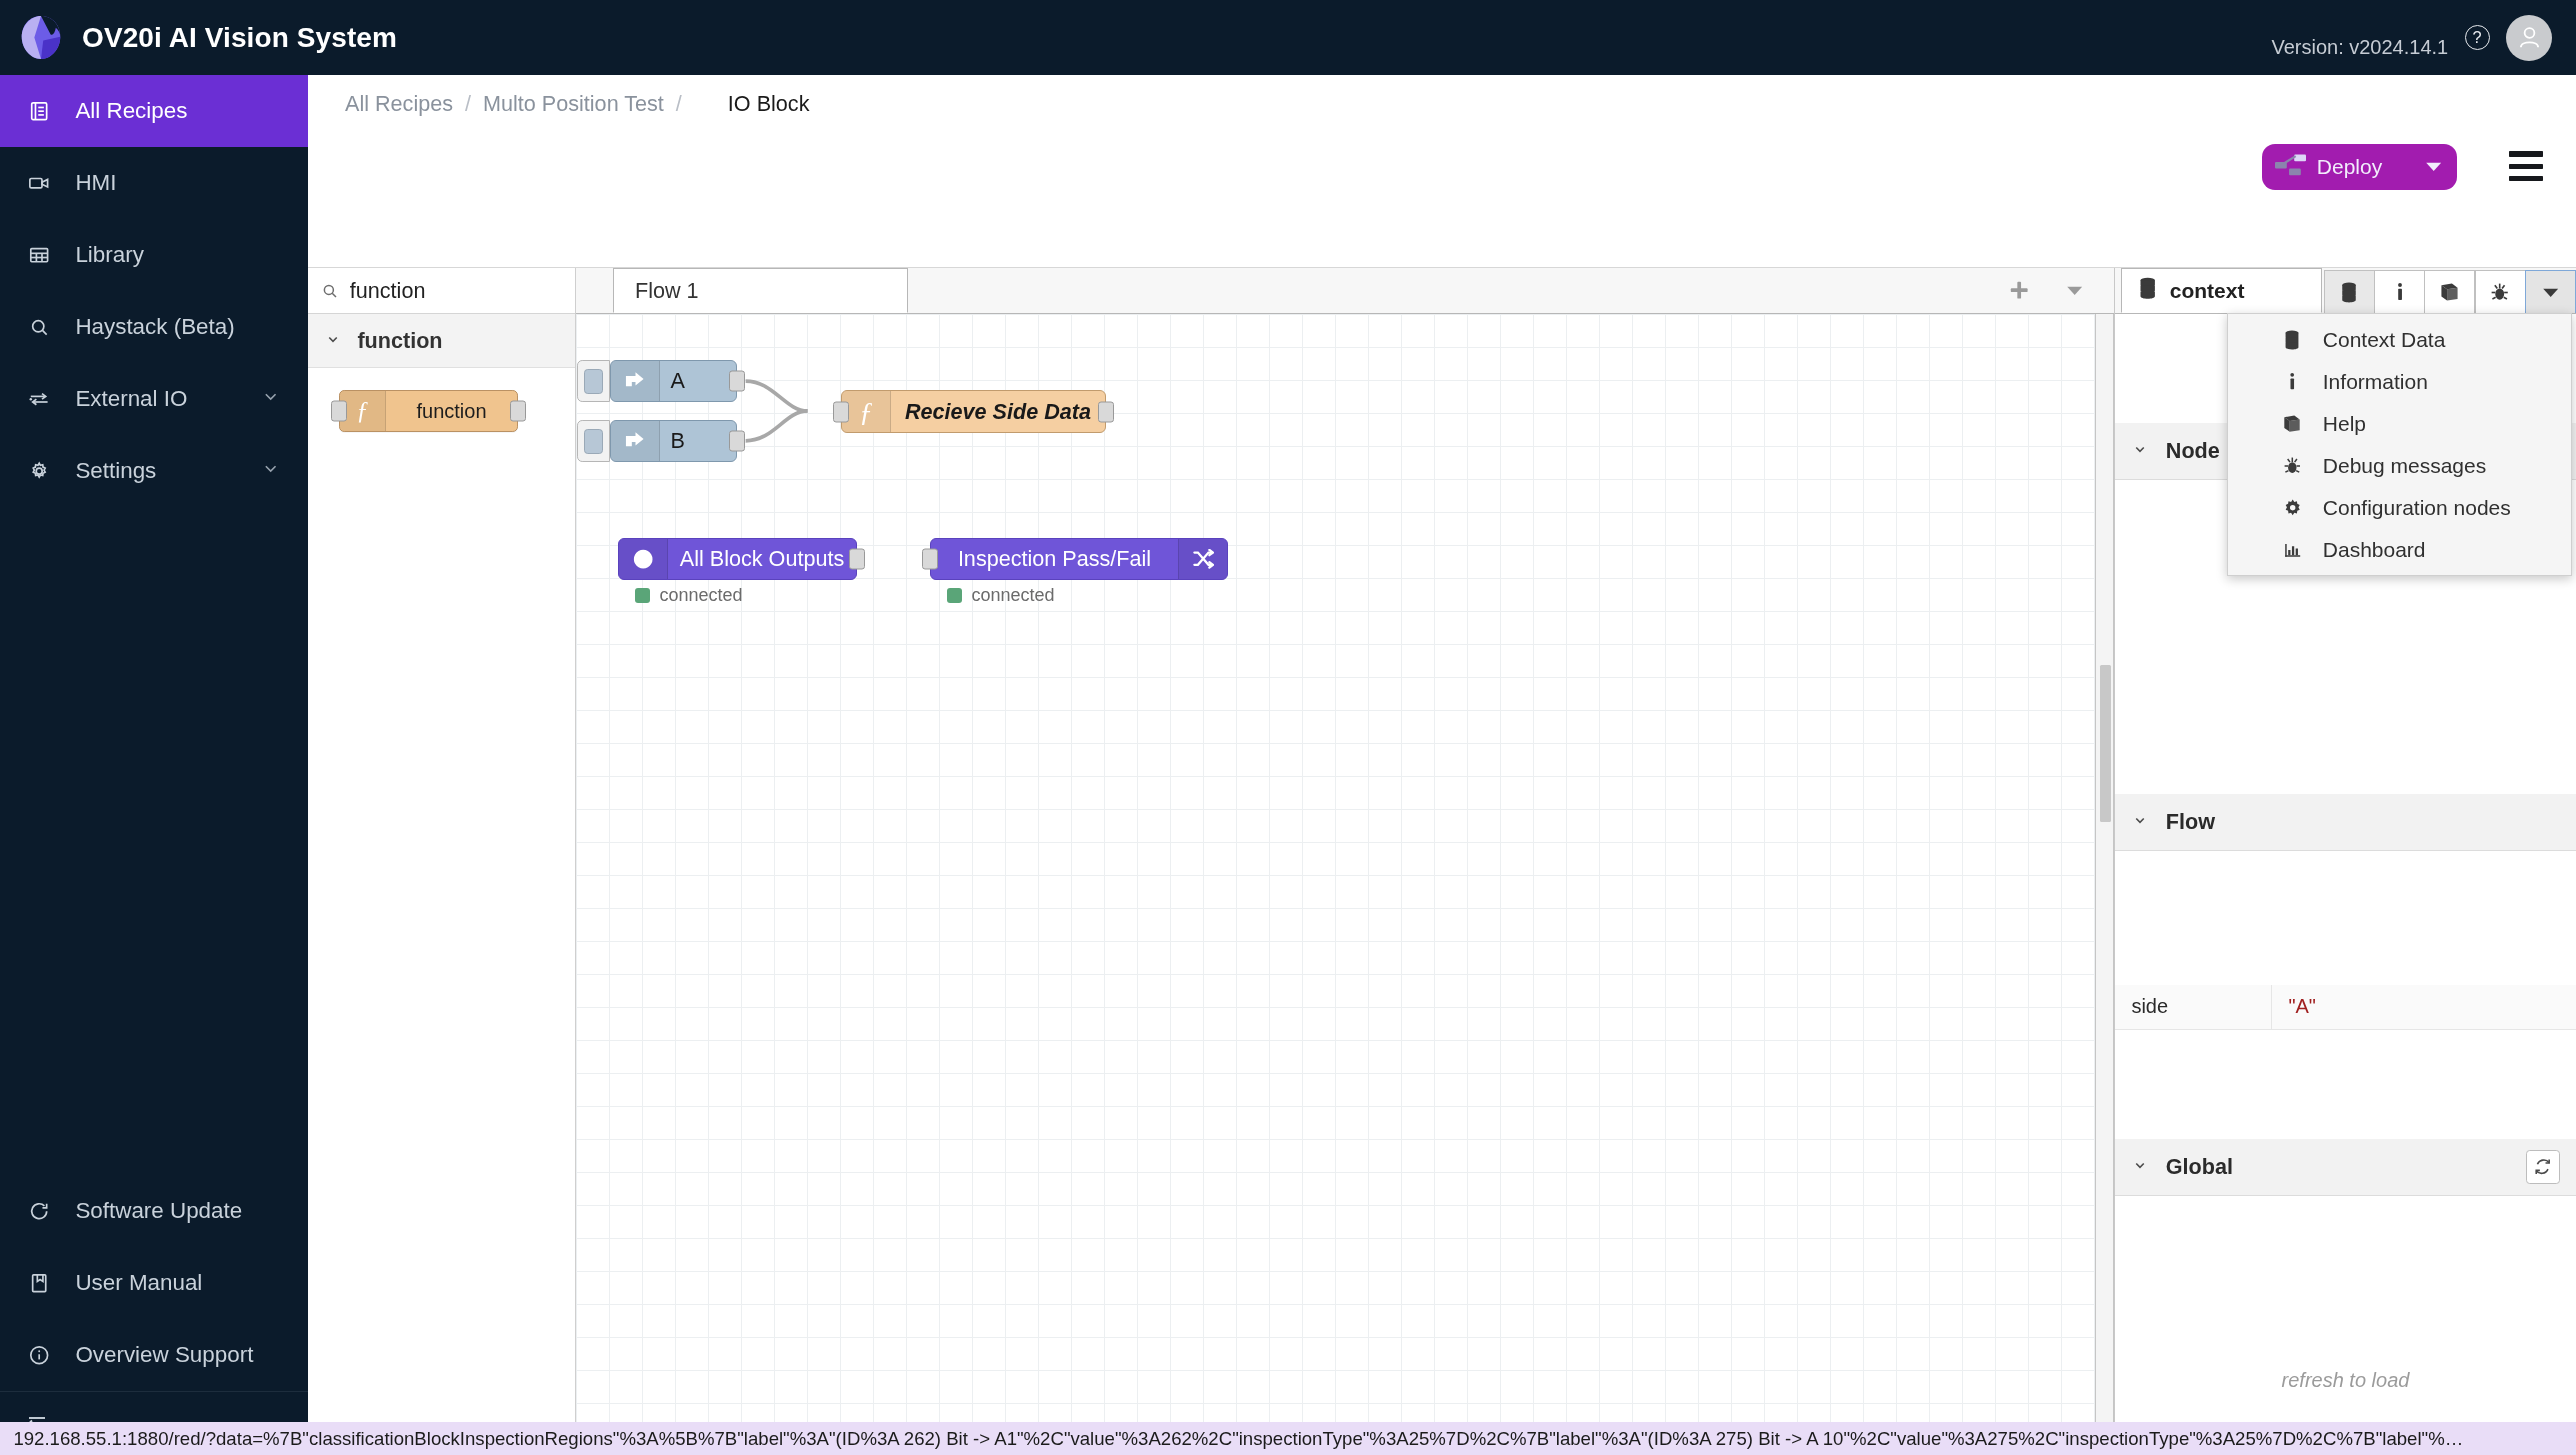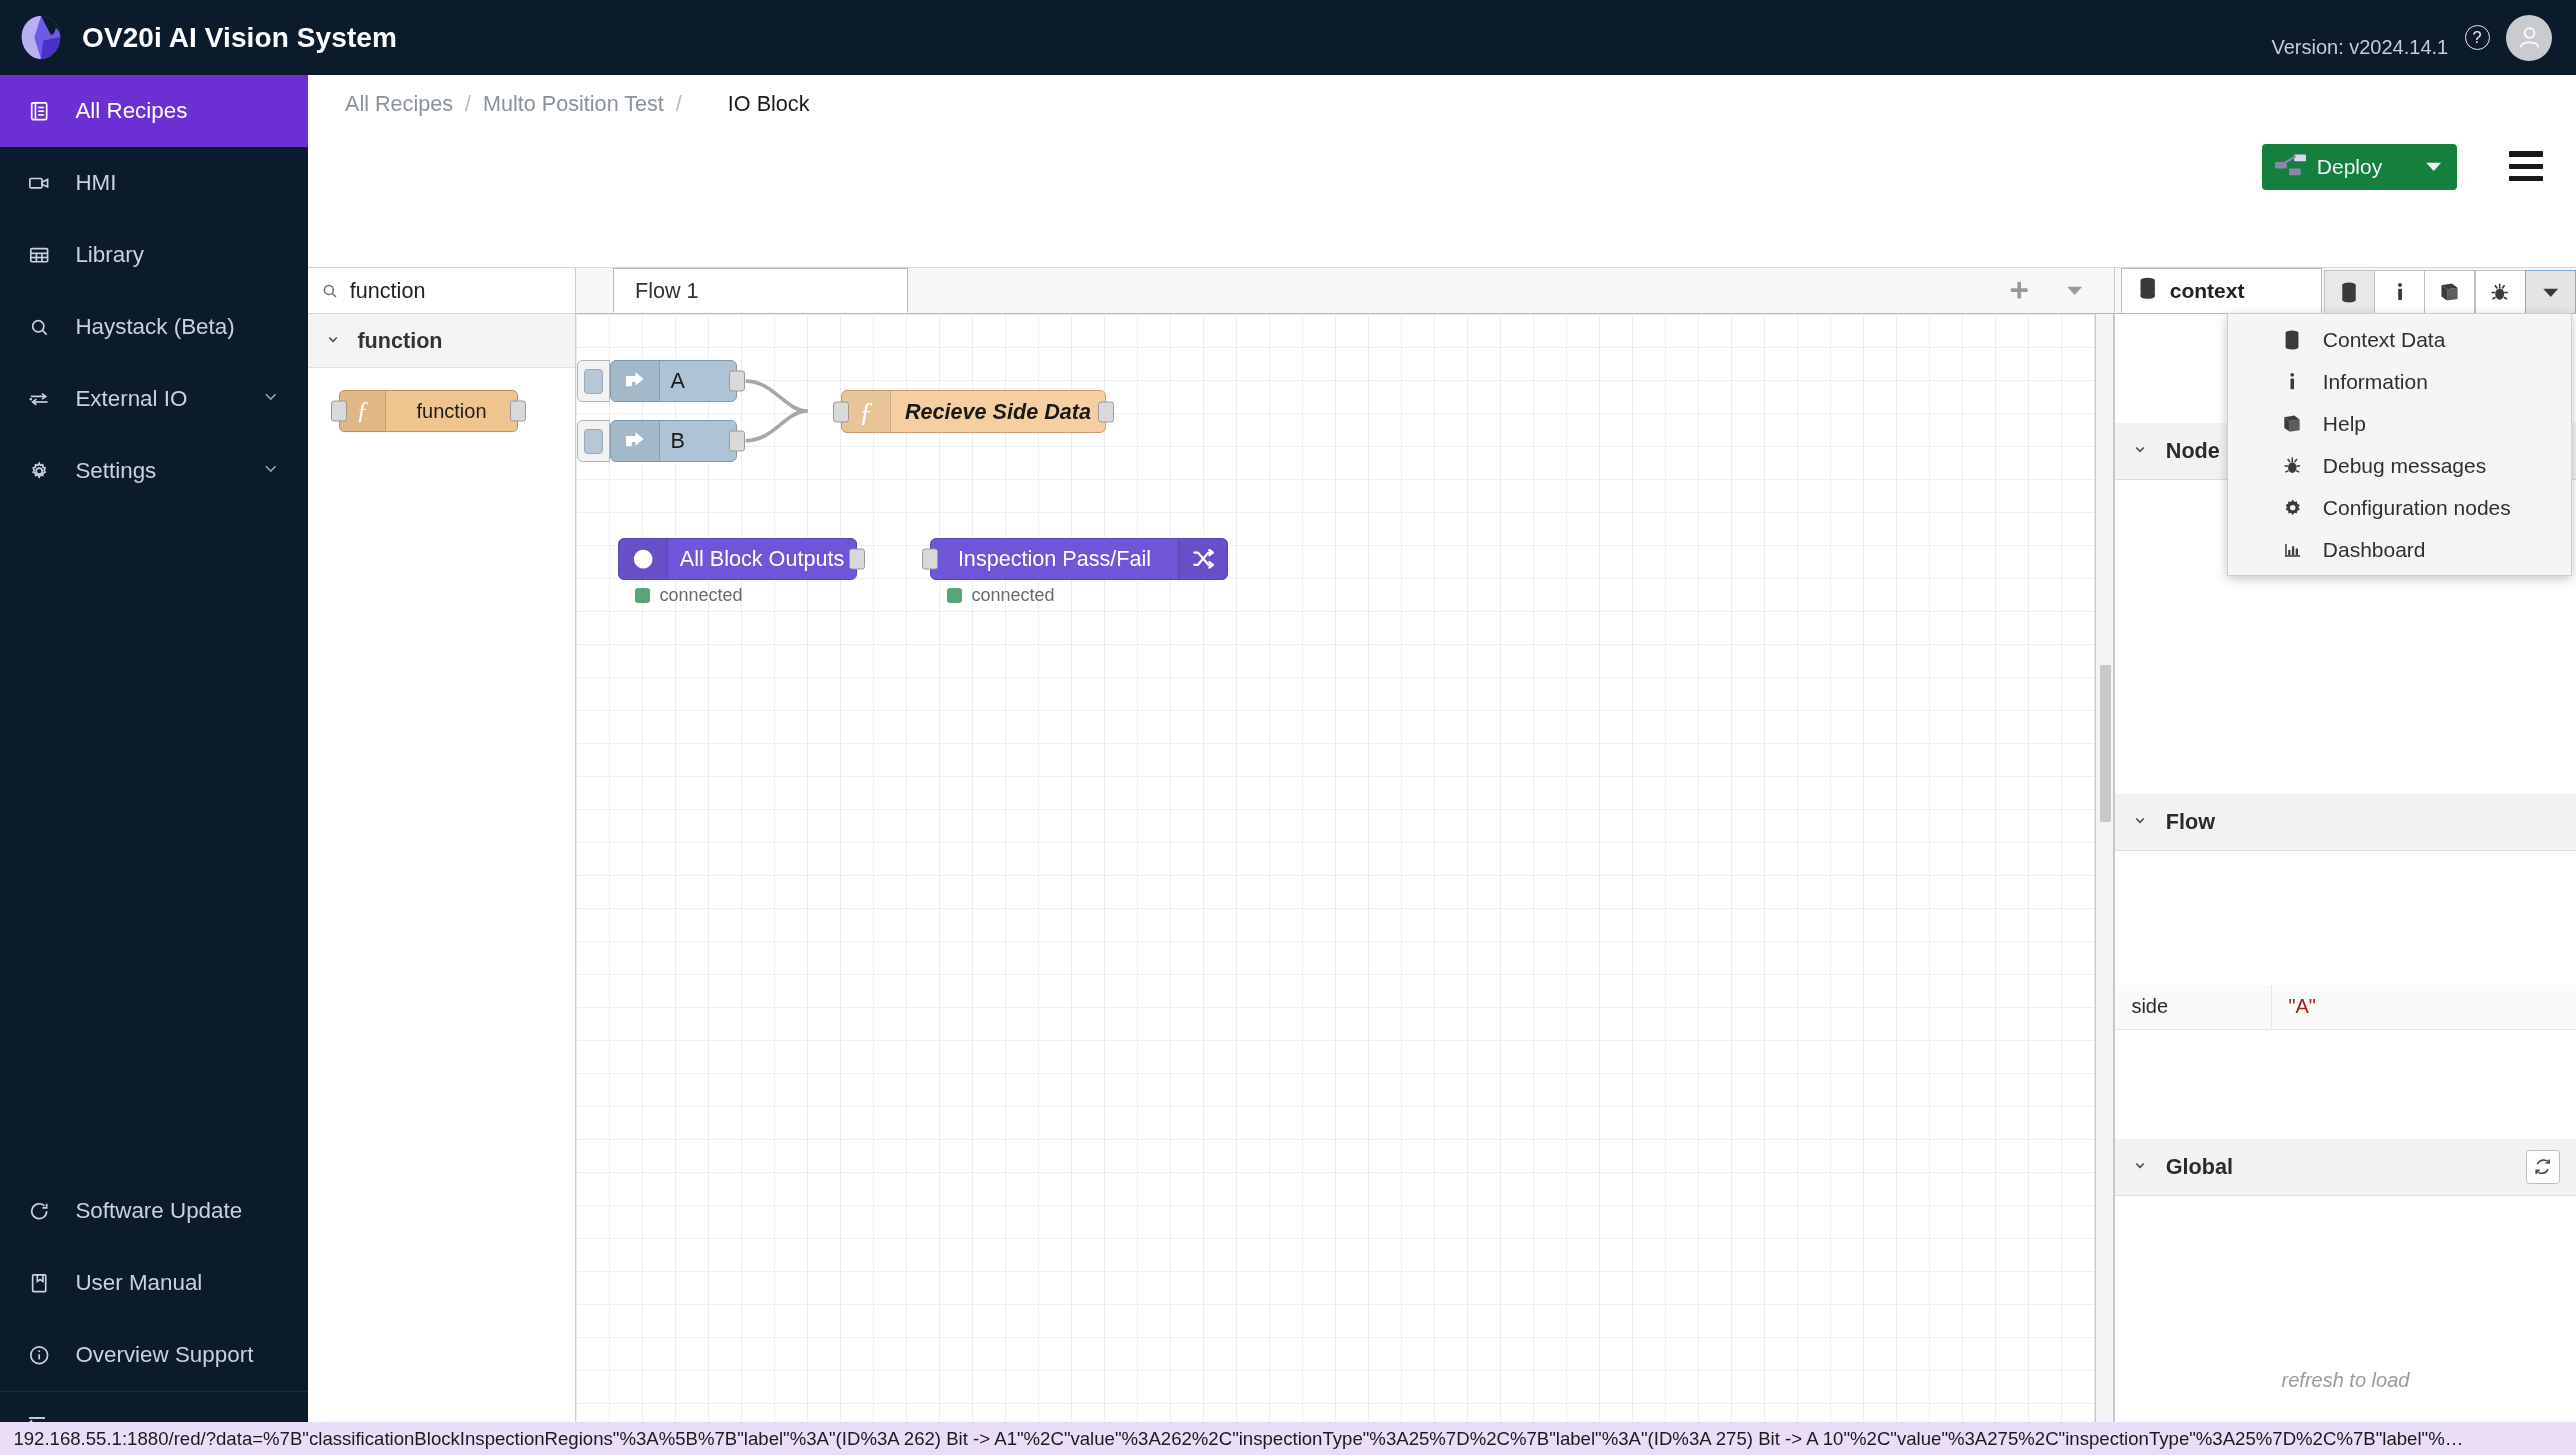--- a/index.html
+++ b/index.html
@@ -66,21 +66,21 @@
   }
   .breadcrumb .crumb { color: #8a929d; cursor: pointer; }
   .breadcrumb .sep { color: #b9bec6; }
   .breadcrumb .crumb.current { color: #1b1b1b; font-weight: 400; margin-left: 34px; }
 
   .actionbar {
     position: relative; height: 67px;
   }
   .deploy-btn {
     position: absolute; right: 119px; top: 12px;
-    width: 195px; height: 46px; border-radius: 4px; background: #15803d;
+    width: 195px; height: 46px; border-radius: 13px; background: #a21caf;
     display: flex; align-items: center; gap: 10.4px; padding: 0 13.4px;
     color: #f2eefc; font-size: 21px; cursor: pointer; user-select: none;
   }
   .hamburger {
     position: absolute; right: 33px; top: 19.4px; width: 34px; height: 30px;
     display: flex; flex-direction: column; justify-content: space-between; cursor: pointer;
   }
   .hamburger span { display: block; height: 5.2px; background: #16181c; border-radius: 0.7px; }
 
   

